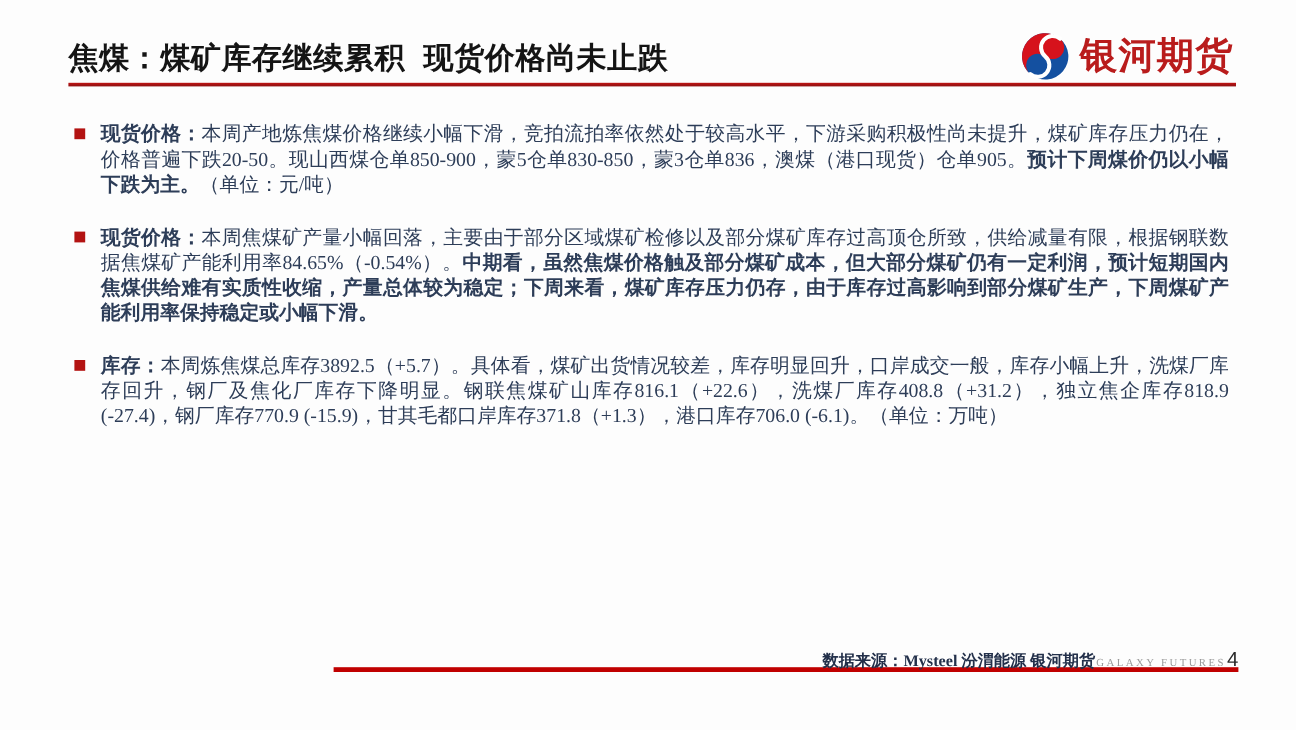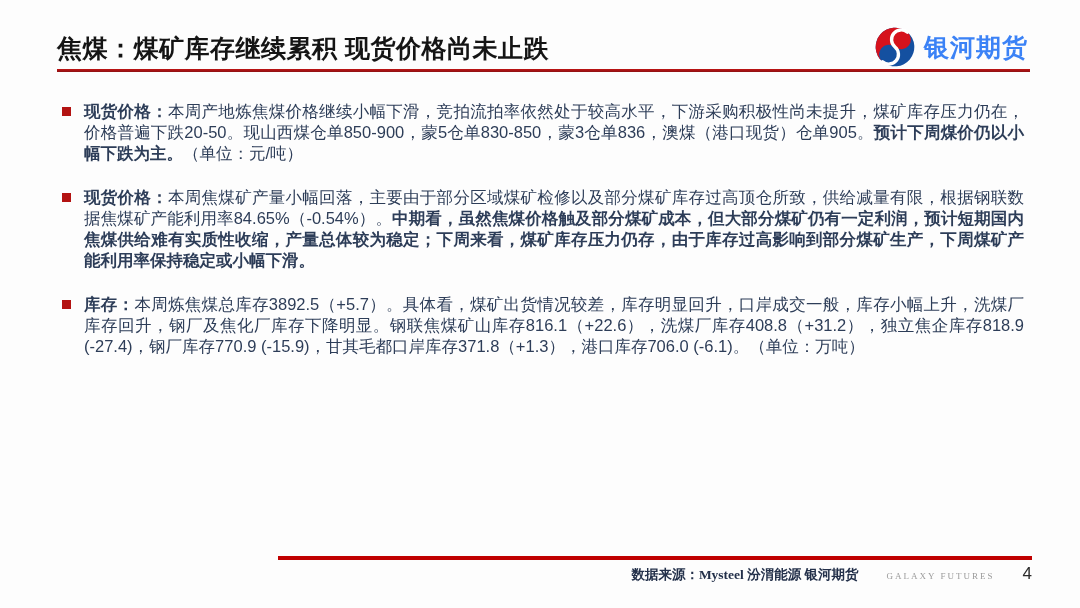--- a/index.html
+++ b/index.html
@@ -7,53 +7,53 @@
   body {
     font-family:"Liberation Sans","DejaVu Sans",sans-serif;
     background:#fdfdfd;
     position:relative;
     overflow:hidden;
     color:#2d3d58;
   }
   .slide { position:absolute; inset:0; }
 
   
-  .header { position:absolute; top:0; left:0; right:0; height:67px; }
+  .header { position:absolute; top:0; left:0; right:0; height:67px;font-family:Liberation Mono, monospace; }
   .title {
     position:absolute; left:57px; top:32px;
     font-size:25px; font-weight:900; color:#141414;
     letter-spacing:0.5px; white-space:nowrap;
   }
   .title-rule {
     position:absolute; left:57px; top:69px; width:973px; height:3px;
     background:linear-gradient(to bottom,#c01414,#8c1113);
   }
   .logo { position:absolute; top:26px; right:52px; display:flex; align-items:center; gap:8px; }
   .logo-icon { width:42px; height:42px; display:block; }
-  .logo-text { font-size:25px; font-weight:700; color:#3b82f6; letter-spacing:1px; white-space:nowrap; }
+  .logo-text { font-size:31px; font-weight:700; color:#b91c1c; letter-spacing:1px; white-space:nowrap; }
 
   
   .content { position:absolute; left:62px; top:101px; width:962px; }
   .bullet { display:flex; align-items:flex-start; margin-bottom:23px; }
   .marker {
     flex:0 0 auto; width:9px; height:9px; background:#b31312;
     margin-top:6px; margin-right:13px;
   }
-  .btext { flex:1 1 auto; font-size:16.5px; line-height:21px; color:#2d3d58; text-align:justify; }
+  .btext { flex:1 1 auto; font-size:16.5px; line-height:21px; color:#2d3d58; text-align:justify;font-family:Liberation Serif, serif; }
   .blabel { font-weight:700; }
   .bold { font-weight:700; }
 
   
   .footer-rule {
     position:absolute; left:278px; top:556px; width:754px; height:4px;
     background:#c00000;
   }
   .footer {
-    position:absolute; right:48px; top:564px;
-    display:flex; align-items:baseline; gap:28px;
+    position:absolute; right:48px; top:540px;
+    display:flex; align-items:baseline; gap:1px;
   }
   .source {
     font-family:"Liberation Serif","DejaVu Serif",serif;
     font-weight:700; font-size:13.5px; color:#23304a; white-space:nowrap;
   }
   .brand {
     font-family:"Liberation Serif","DejaVu Serif",serif;
     font-size:9px; color:#9a9a9a; letter-spacing:2px; white-space:nowrap;text-align:right;
   }
   .pagenum { font-size:17px; color:#2a2a2a; }

